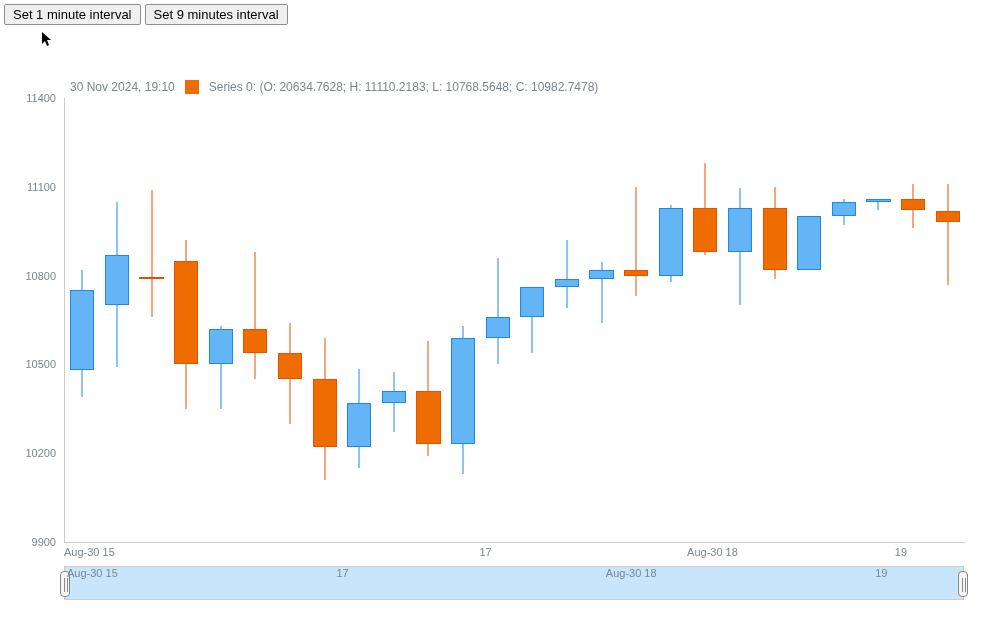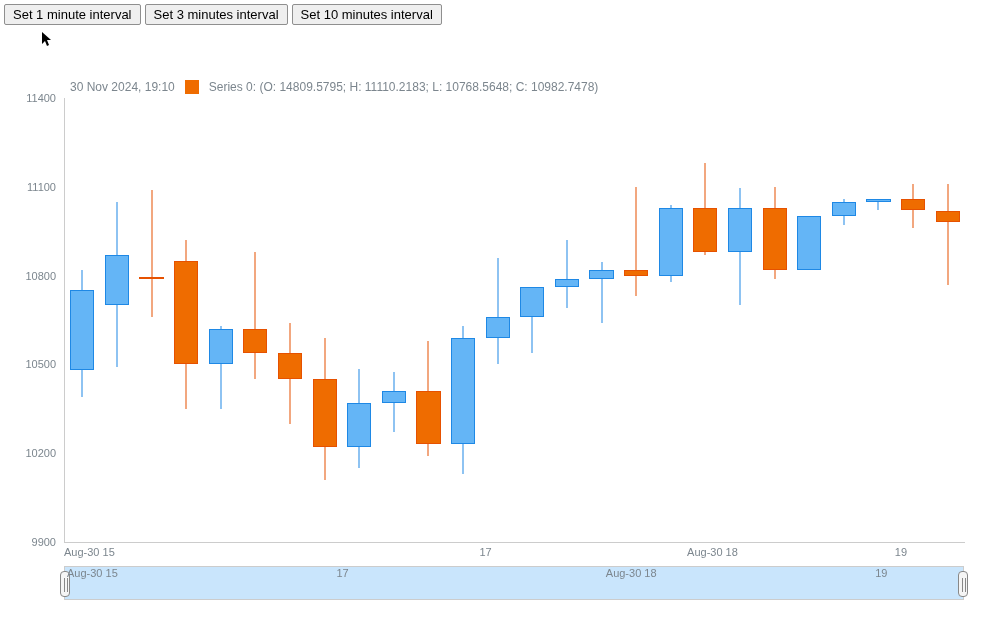--- a/index.html
+++ b/index.html
@@ -175,33 +175,32 @@
     height: 16px;
     pointer-events: none;
   }
 </style>
 </head>
 <body>
 <div class="wrap">
 
   <div class="toolbar">
     <button>Set 1 minute interval</button>
-    <button>Set 3 minutes interval</button>
-    <button>Set 10 minutes interval</button>
+    <button>Set 9 minutes interval</button>
   </div>
 
   <svg class="cursor-icon" viewBox="0 0 12 16">
     <path d="M0 0 L0 12 L3 9 L5 14 L7 13 L5 8 L9 8 Z" fill="#000"></path>
   </svg>
 
 
   <div class="legend">
     <span>30 Nov 2024, 19:10</span>
     <span class="swatch"></span>
-    <span>Series 0: (O: 14809.5795; H: 11110.2183; L: 10768.5648; C: 10982.7478)</span>
+    <span>Series 0: (O: 20634.7628; H: 11110.2183; L: 10768.5648; C: 10982.7478)</span>
   </div>
 
   <div class="y-axis" id="yaxis">
       <div class="y-tick" style="top: 444px;">9900</div>
       <div class="y-tick" style="top: 355.2px;">10200</div>
       <div class="y-tick" style="top: 266.4px;">10500</div>
       <div class="y-tick" style="top: 177.6px;">10800</div>
       <div class="y-tick" style="top: 88.8px;">11100</div>
       <div class="y-tick" style="top: 0px;">11400</div>
     </div>

